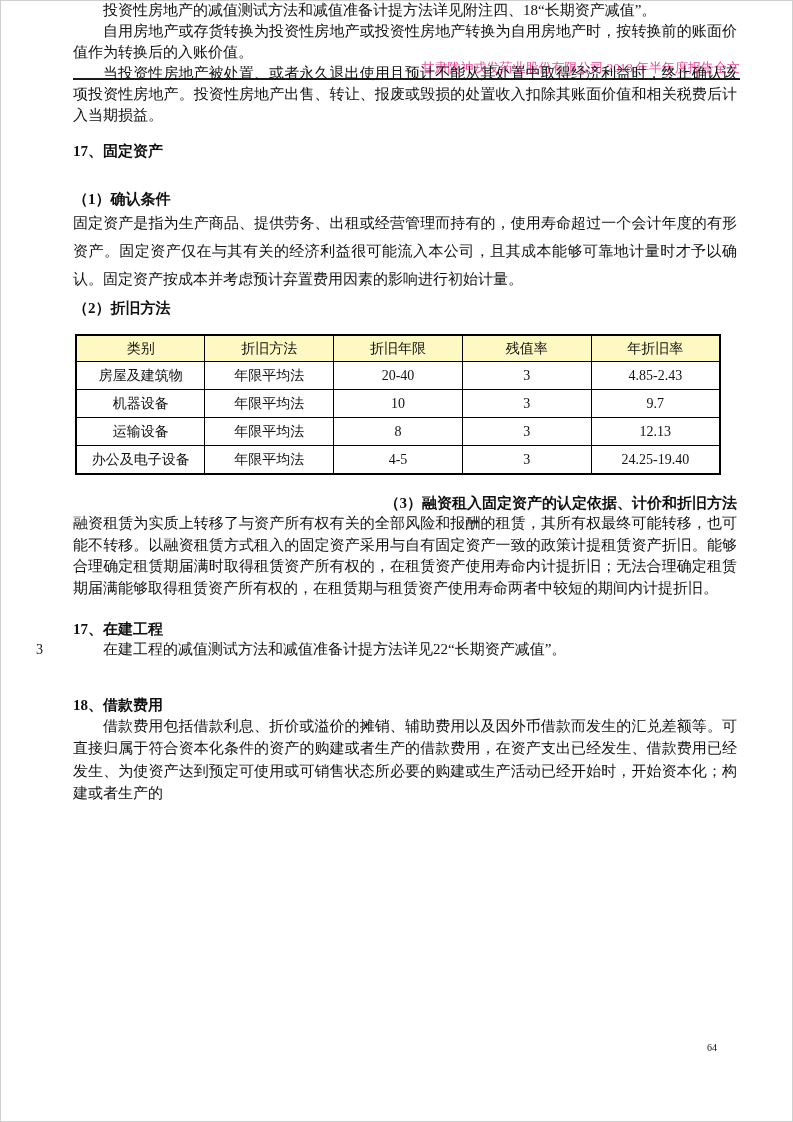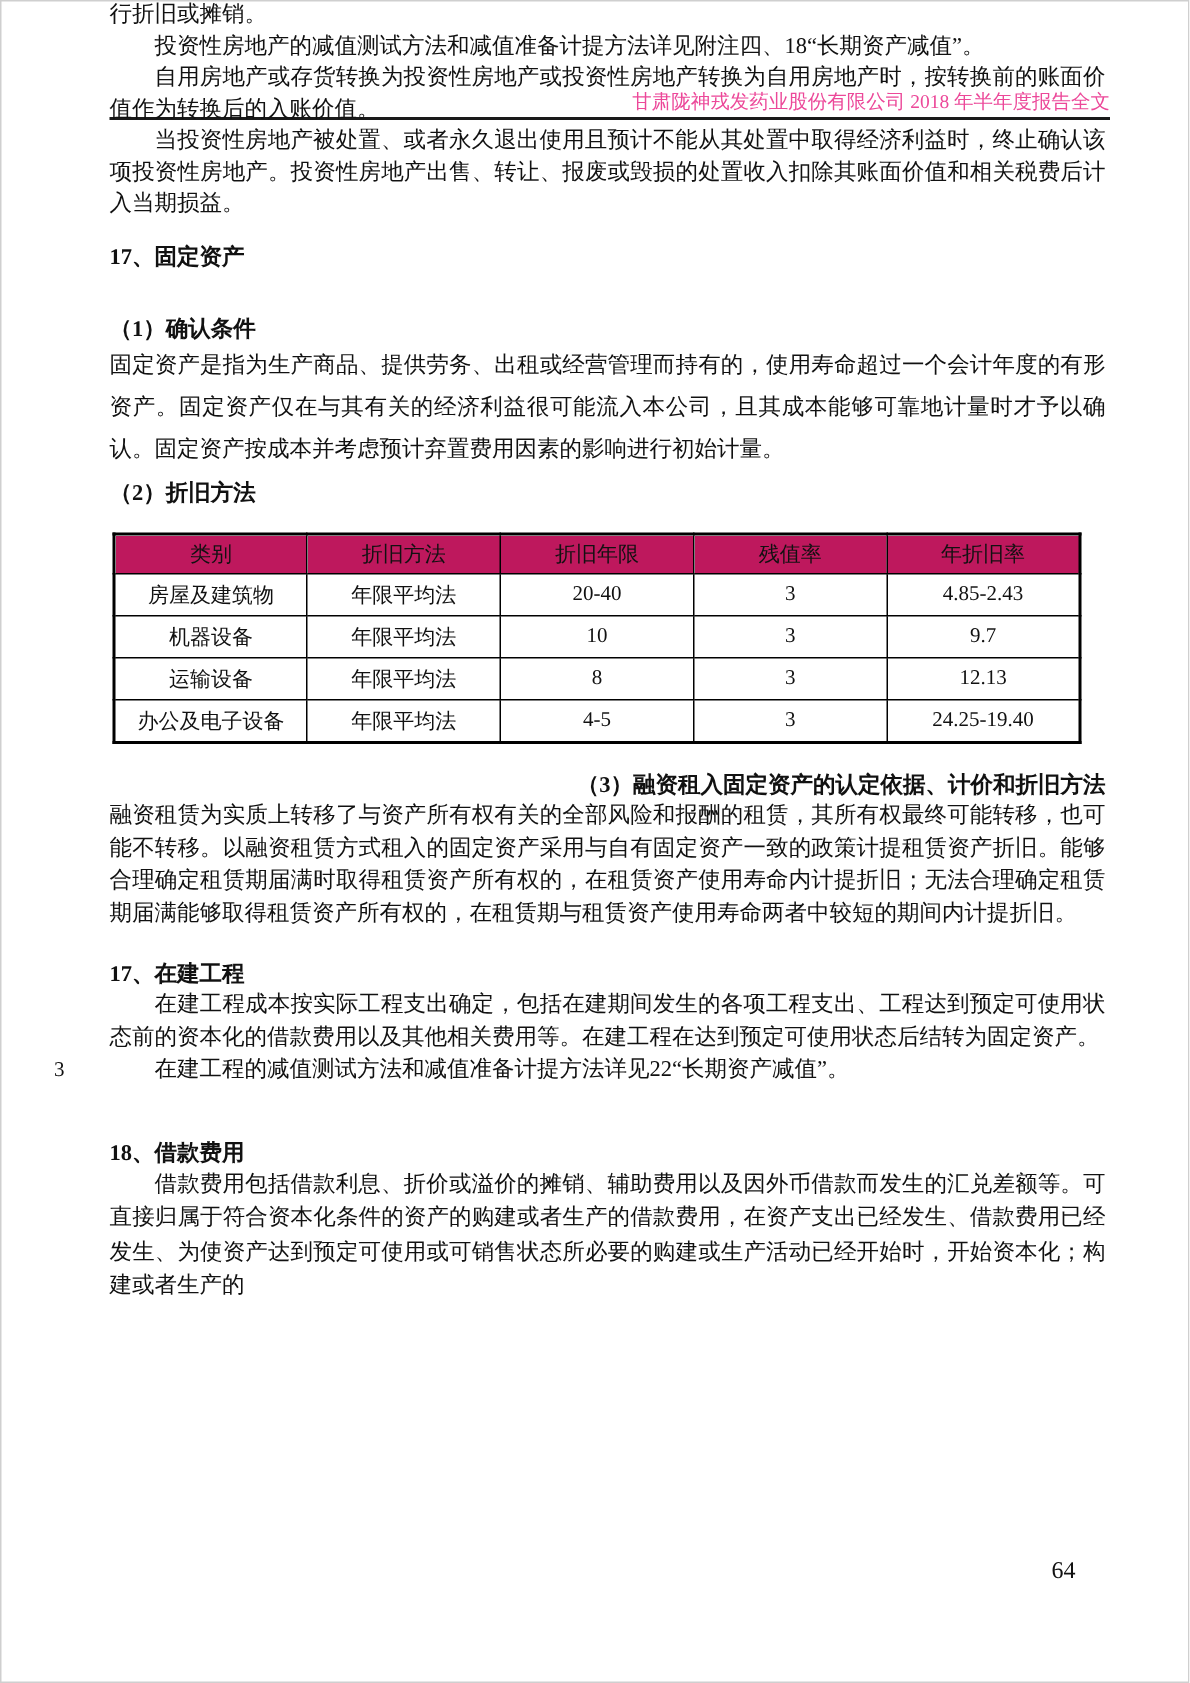--- a/index.html
+++ b/index.html
@@ -44,21 +44,21 @@
     font-size:14px;
     border:2px solid #000000;
   }
   .dep-table th, .dep-table td {
     border:1px solid #000000;
     padding:0 6px;
     overflow:hidden;
     white-space:nowrap;
   }
   .dep-table th {
-    background:#be185d;
+    background:#fef9c3;
     font-weight:normal;
     text-align:center;
     height:25px;
   }
   .dep-table td {
     height:27px;
     text-align:center;
   }
   .h16-3 { margin-top:18px;text-align:right; }
   .p16-3 { line-height:21.5px; margin-top:21px; }
@@ -66,36 +66,35 @@
   .p17-1 { line-height:21.5px; margin-top:19px; }
   .p17-2 { line-height:21.5px; position:relative; }
   .margin-num {
     position:absolute; left:-37px; top:0;
     font-size:14px; text-indent:0; line-height:21.5px;
   }
   .h18 { margin-top:34px; }
   .p18-1 { line-height:22.5px; margin-top:23px; }
   .pagenum {
     position:absolute; top:1040px; right:76px;
-    font-size:16px; line-height:15px;
+    font-size:10px; line-height:15px;
   }
 </style>
 </head>
 <body>
 
 <div class="page">
 
   <div class="header">
     <span>甘肃陇神戎发药业股份有限公司 2018 年半年度报告全文</span>
   </div>
 
   <div class="content">
 
     <div class="intro">
-      <p class="p-first">行折旧或摊销。</p>
       <p class="ind">投资性房地产的减值测试方法和减值准备计提方法详见附注四、18“长期资产减值”。</p>
       <p class="ind">自用房地产或存货转换为投资性房地产或投资性房地产转换为自用房地产时，按转换前的账面价值作为转换后的入账价值。</p>
       <p class="ind">当投资性房地产被处置、或者永久退出使用且预计不能从其处置中取得经济利益时，终止确认该项投资性房地产。投资性房地产出售、转让、报废或毁损的处置收入扣除其账面价值和相关税费后计入当期损益。</p>
     </div>
 
     <h2 class="sec-heading h16">17、固定资产</h2>
 
     <h3 class="sub-heading h16-1">（1）确认条件</h3>
     <p class="p16-1">固定资产是指为生产商品、提供劳务、出租或经营管理而持有的，使用寿命超过一个会计年度的有形资产。固定资产仅在与其有关的经济利益很可能流入本公司，且其成本能够可靠地计量时才予以确认。固定资产按成本并考虑预计弃置费用因素的影响进行初始计量。</p>
 
@@ -140,21 +139,20 @@
           <td>3</td>
           <td>24.25-19.40</td>
         </tr>
       </tbody>
     </table>
 
     <h3 class="sub-heading h16-3">（3）融资租入固定资产的认定依据、计价和折旧方法</h3>
     <p class="p16-3">融资租赁为实质上转移了与资产所有权有关的全部风险和报酬的租赁，其所有权最终可能转移，也可能不转移。以融资租赁方式租入的固定资产采用与自有固定资产一致的政策计提租赁资产折旧。能够合理确定租赁期届满时取得租赁资产所有权的，在租赁资产使用寿命内计提折旧；无法合理确定租赁期届满能够取得租赁资产所有权的，在租赁期与租赁资产使用寿命两者中较短的期间内计提折旧。</p>
 
     <h2 class="sec-heading h17">17、在建工程</h2>
-    <p class="ind p17-1">在建工程成本按实际工程支出确定，包括在建期间发生的各项工程支出、工程达到预定可使用状态前的资本化的借款费用以及其他相关费用等。在建工程在达到预定可使用状态后结转为固定资产。</p>
     <p class="ind p17-2">
       <span class="margin-num">3</span>
       <span>在建工程的减值测试方法和减值准备计提方法详见22“长期资产减值”。</span>
     </p>
 
     <h2 class="sec-heading h18">18、借款费用</h2>
     <p class="ind p18-1">借款费用包括借款利息、折价或溢价的摊销、辅助费用以及因外币借款而发生的汇兑差额等。可直接归属于符合资本化条件的资产的购建或者生产的借款费用，在资产支出已经发生、借款费用已经发生、为使资产达到预定可使用或可销售状态所必要的购建或生产活动已经开始时，开始资本化；构建或者生产的</p>
 
   </div>
 

